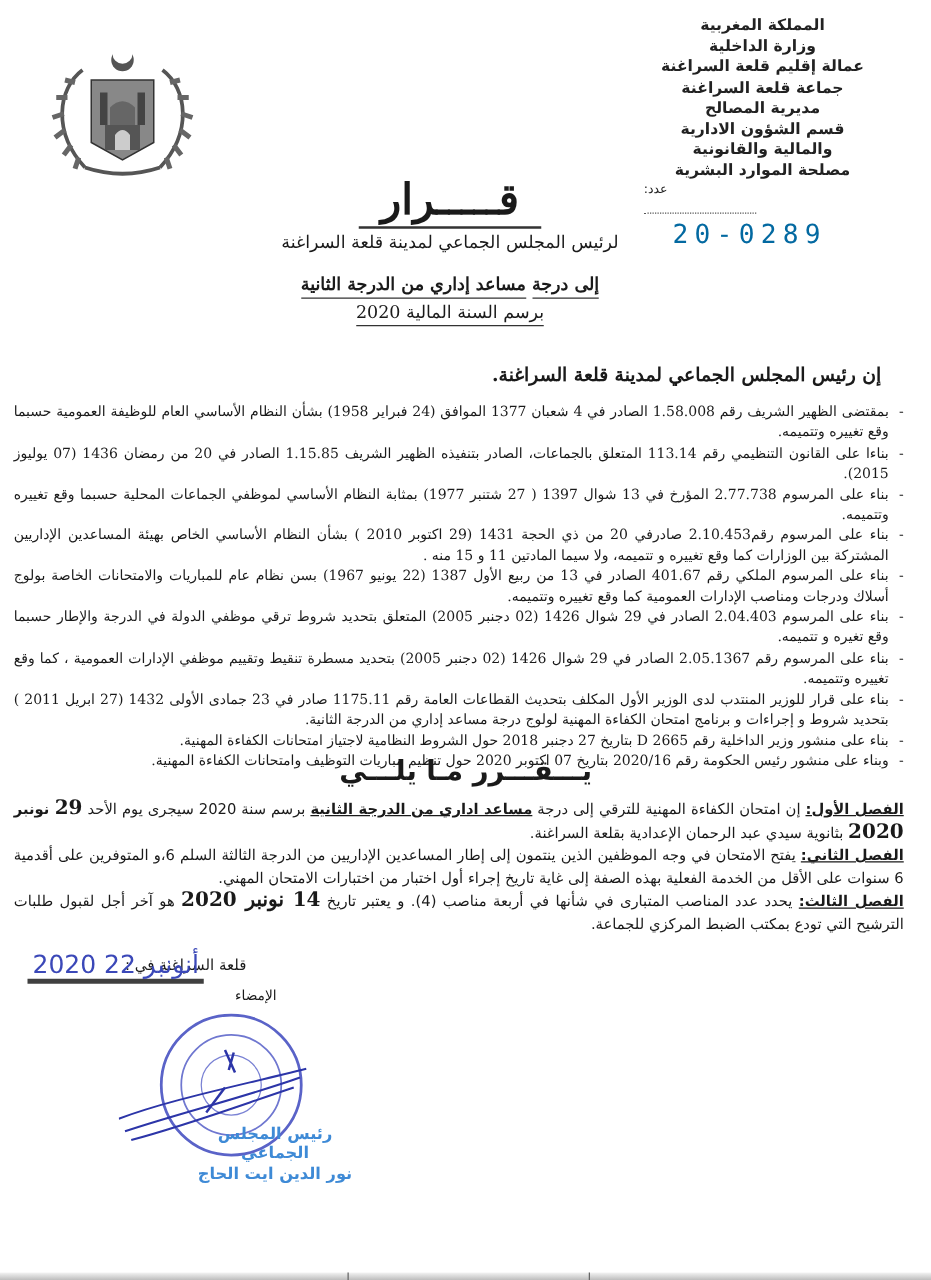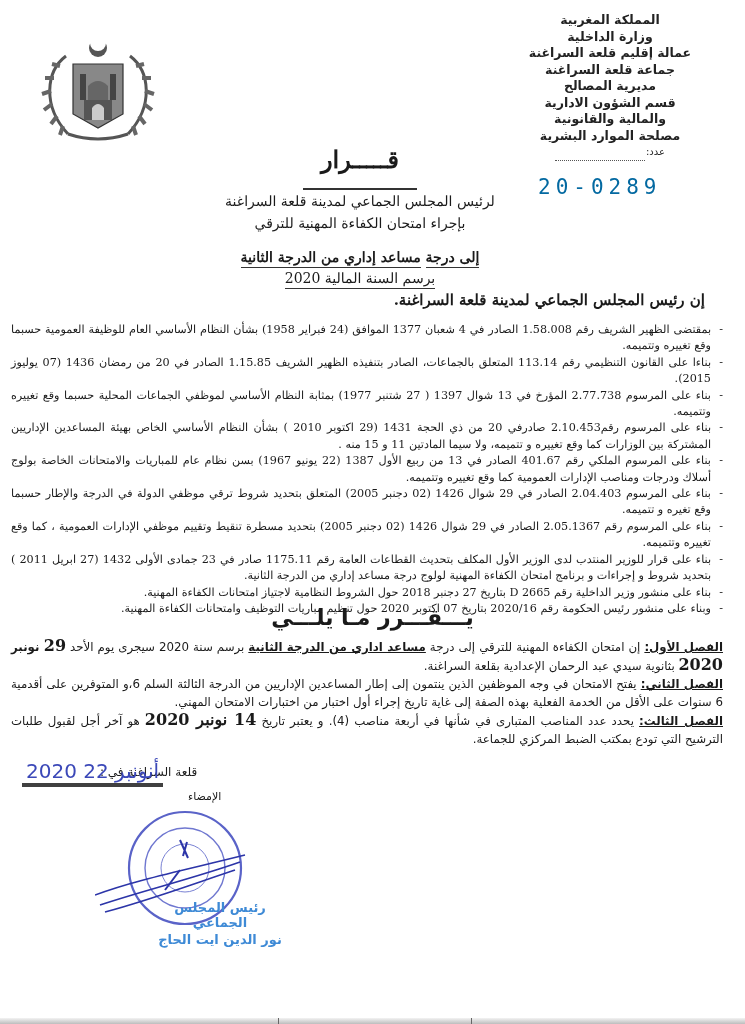--- a/index.html
+++ b/index.html
@@ -3,34 +3,34 @@
 <meta charset="utf-8">
 <style>
   html, body { margin:0; padding:0; background:#ffffff; }
   body { width:745px; height:1024px; position:relative; overflow:hidden; color:#1a1a1a;
          font-family:"DejaVu Serif", serif; }
   .abs { position:absolute; }
 
   
   .admin-header { right:40px; top:12px; width:190px; text-align:center; font-family:"DejaVu Sans", sans-serif;
                   font-weight:bold; font-size:12.5px; line-height:16.5px; color:#222; direction:rtl; }
-  .admin-header .ref-line { display:flex; justify-content:center; align-items:flex-end; gap:1px; font-size:10px; font-weight:normal; }
+  .admin-header .ref-line { display:flex; justify-content:center; align-items:flex-end; gap:1px; font-size:10px; font-weight:normal;flex-direction:column; }
   .admin-header .dots { display:inline-block; width:90px; border-bottom:1px dotted #555; height:8px; }
 
   
   .emblem { left:38px; top:36px; width:120px; height:110px; }
 
   
   .serial { left:538px; top:175px; font-family:"DejaVu Sans Mono", monospace; font-size:21px; letter-spacing:5px;
             color:#0369a1; direction:ltr; }
 
   
   .title-block { left:210px; top:140px; width:300px; text-align:center; direction:rtl; }
-  .doc-title { font-size:24px; font-weight:bold; line-height:40px; letter-spacing:6px; display:inline-block;
-               border-bottom:2px solid #333; padding:0 18px 8px 18px; }
+  .doc-title { font-size:34px; font-weight:bold; line-height:40px; letter-spacing:6px; display:inline-block;
+               border-bottom:2px solid #333; padding:0 18px 1px 18px; }
   .sub { font-size:14px; line-height:22px; }
   .sub.u { display:inline-block; border-bottom:1.5px solid #333; line-height:20px; }
   .sub.b { font-weight:bold;margin-top:12px; }
 
   
   .preamble { right:40px; top:291px; font-size:15px; font-weight:bold; direction:rtl; }
 
   
   .considerants { right:22px; top:322px; width:712px; direction:rtl; font-size:11.2px; line-height:16.4px; }
   .considerants .item { position:relative; padding-right:12px; text-align:justify; }
@@ -102,21 +102,20 @@
 
     <path d="M30 98 Q60 108 90 98" stroke="#555" stroke-width="3" fill="none"></path>
   </svg>
 </div>
 
 <div class="abs serial">20-0289</div>
 
 <div class="abs title-block">
   <div><span class="doc-title">قـــــرار</span></div>
   <div class="sub">لرئيس المجلس الجماعي لمدينة قلعة السراغنة</div>
-  <div class="sub">بإجراء امتحان الكفاءة المهنية للترقي</div>
   <div class="sub b">
     <span class="sub u">إلى درجة</span>
     <span class="sub u">مساعد إداري من الدرجة الثانية</span>
   </div>
   <div><span class="sub u">برسم السنة المالية 2020</span></div>
 </div>
 
 <div class="abs preamble">إن رئيس المجلس الجماعي لمدينة قلعة السراغنة.</div>
 
 <div class="abs considerants">

